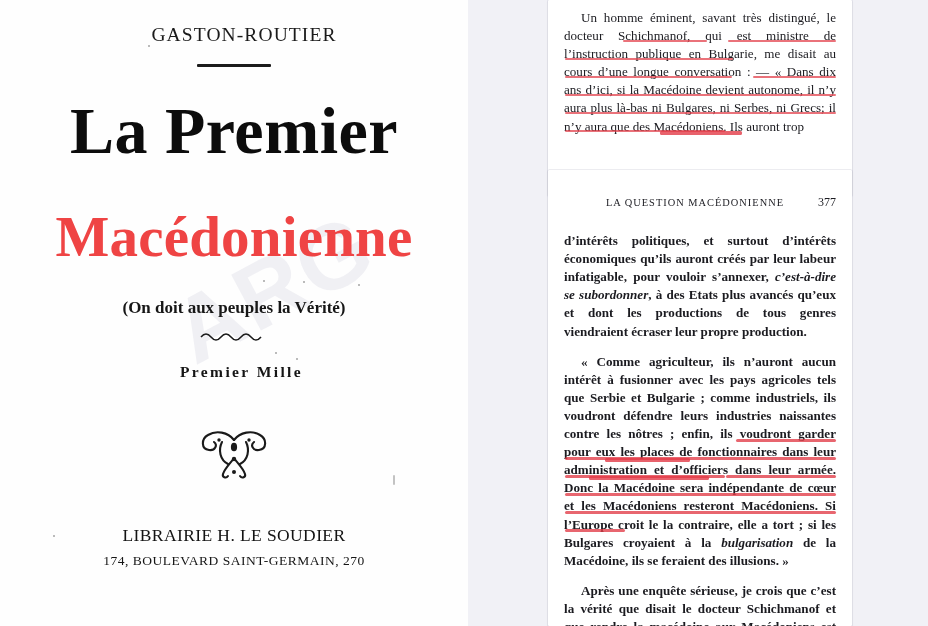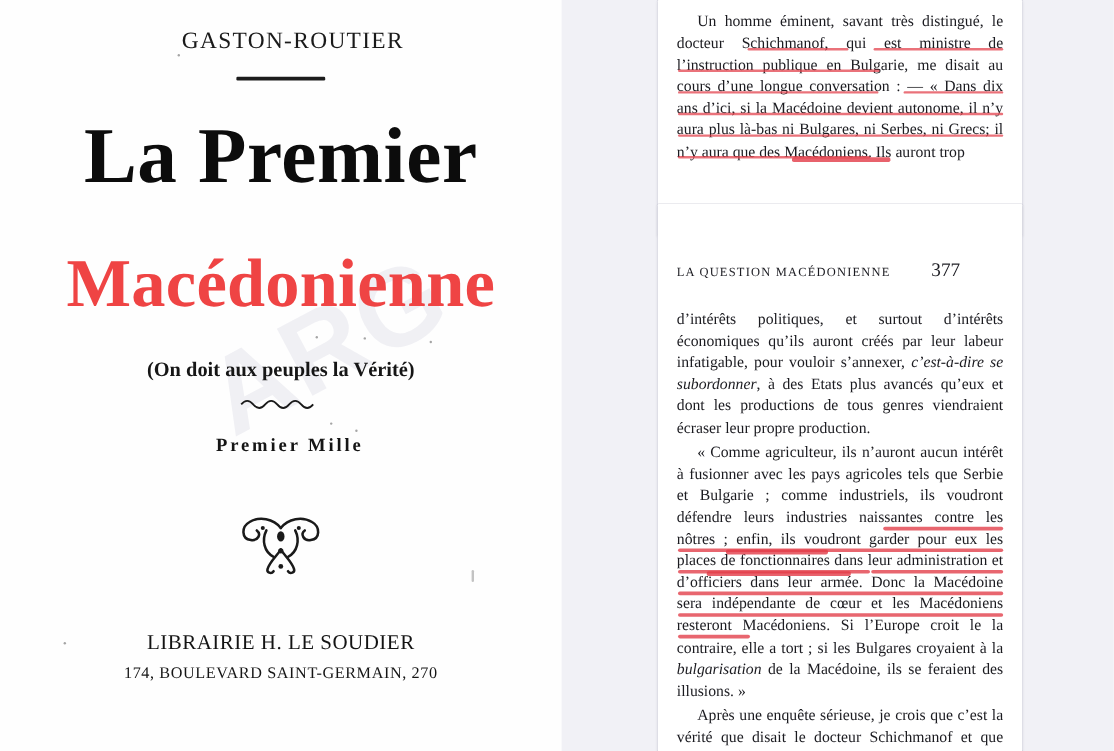--- a/index.html
+++ b/index.html
@@ -196,41 +196,40 @@
     font-family: "Liberation Serif", "DejaVu Serif", serif;
     font-size: 13.1px;
     line-height: 18.1px;
     text-align: justify;
   }
   .card-top .scan-body { padding-top: 9px; }
   .card-bottom .scan-body { padding-top: 6px; }
 
   .running-head {
     display: flex;
-    justify-content: flex-start;
+    justify-content: flex-end;
     align-items: baseline;
     gap: 34px;
     margin: 17px 0 20px 0;
     font-family: "Liberation Serif", "DejaVu Serif", serif;
     font-size: 10.4px;
     letter-spacing: 1.0px;
     color: #1c1c22;
   }
   .running-head .rh-folio {
-    font-size: 16px;
+    font-size: 12px;
     letter-spacing: 0;
-    margin-top: 24px;
   }
 
   p.para {
     margin: 0;
     text-indent: 17px;
   }
-  p.para.cont { text-indent: 0; }
-  p.para + p.para { margin-top: 2px; }
+  p.para.cont { text-indent: 0; font-weight: bold; }
+  p.para + p.para { margin-top: 12px; font-weight: bold; }
 
   
   .mark-layer {
     position: absolute;
     left: 0; top: 0;
     width: 100%;
     height: 100%;
     pointer-events: none;
   }
   .mark {

